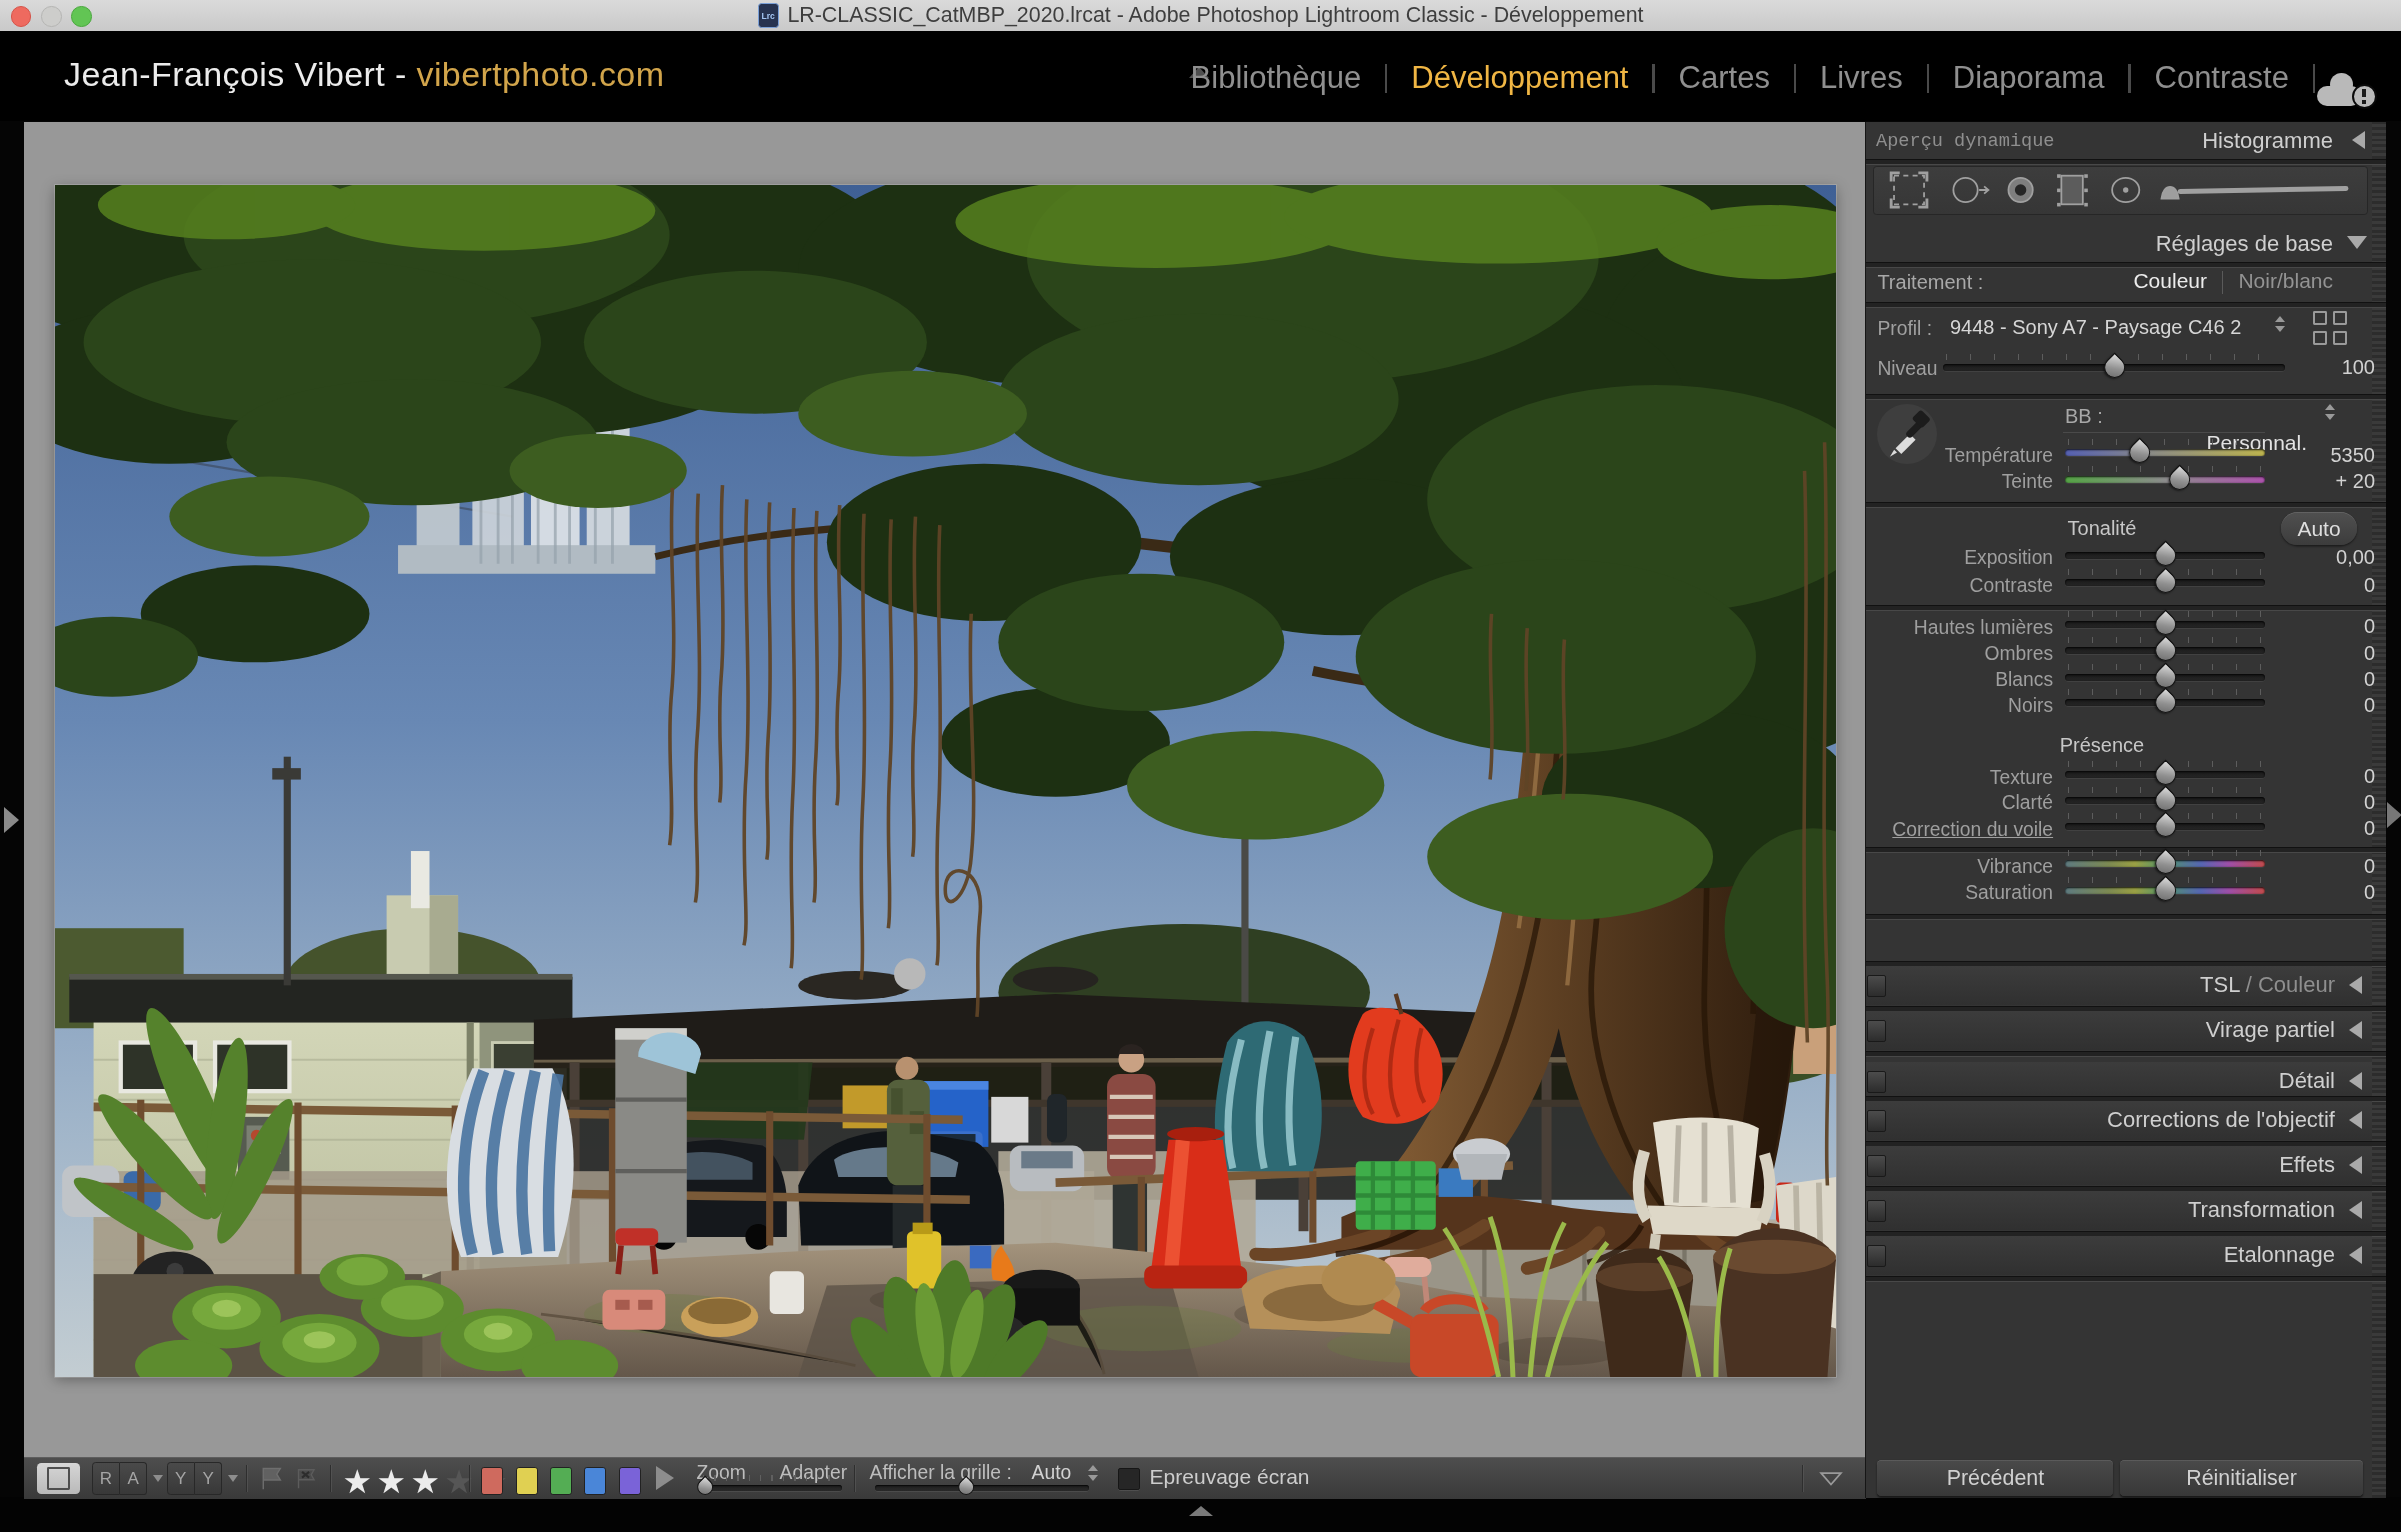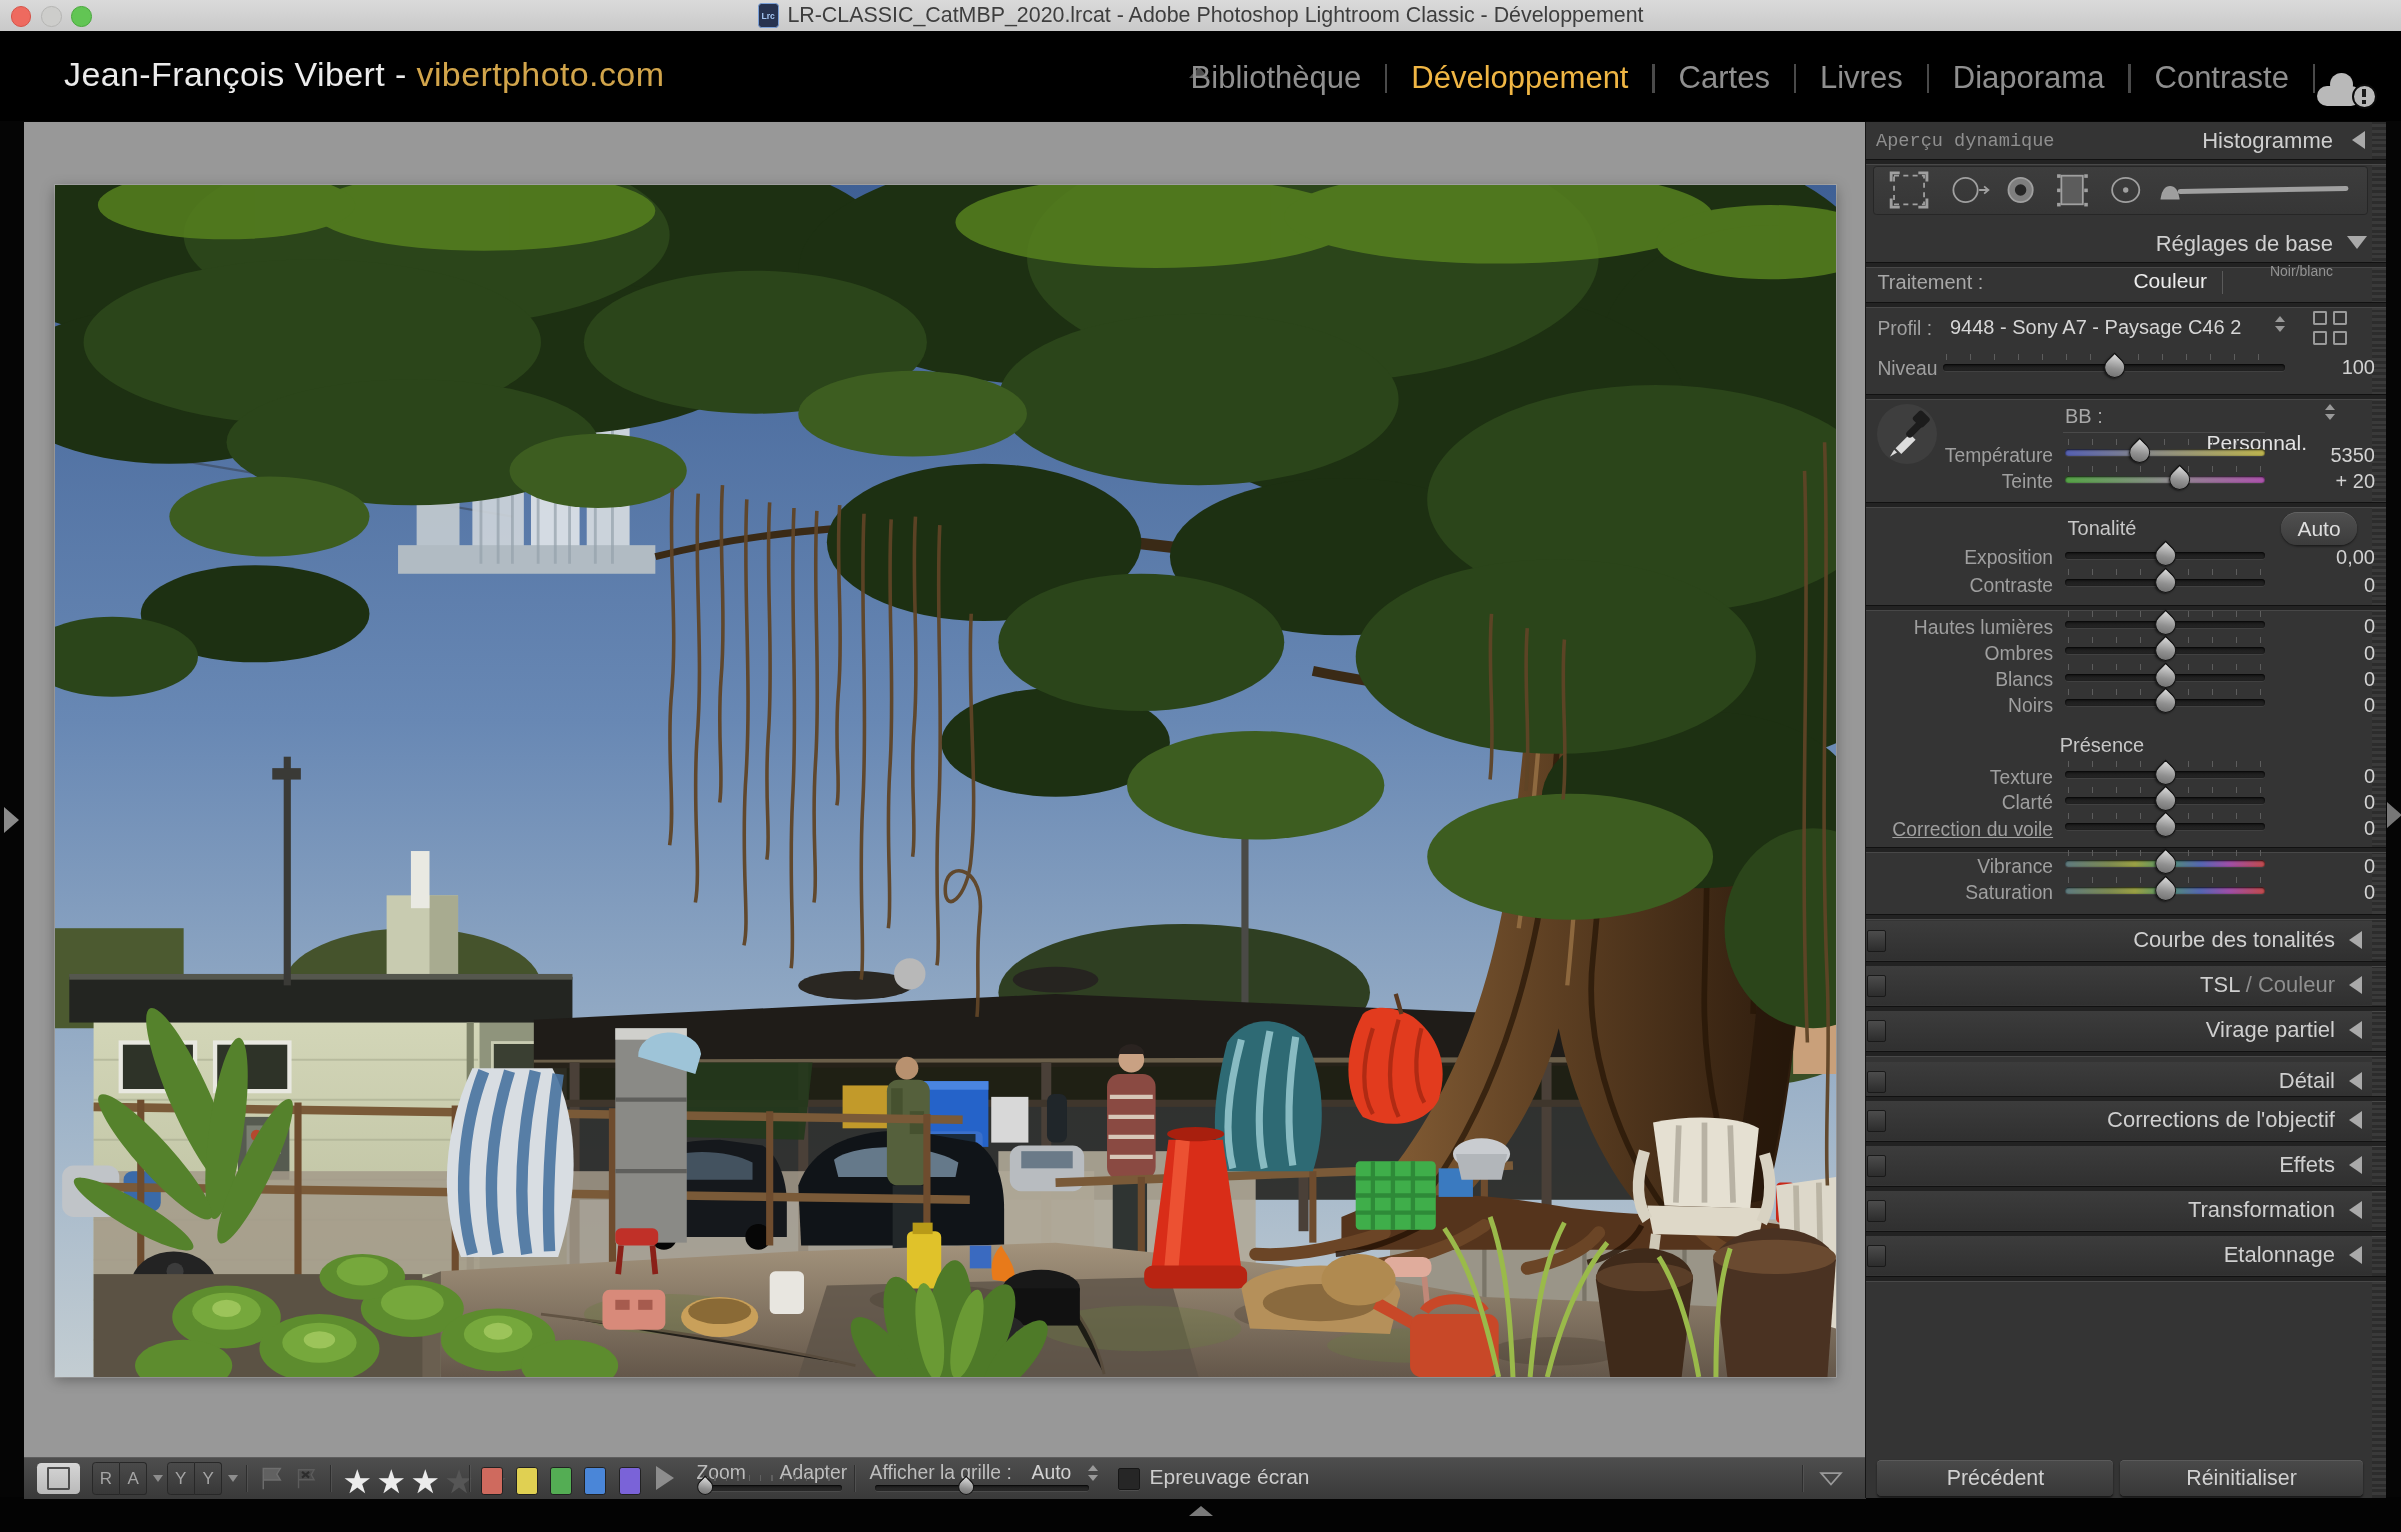--- a/index.html
+++ b/index.html
@@ -710,21 +710,21 @@
       </svg>
     </div>
 
     <span class="pr-abs ptitle" style="right:53px;top:109px;">Réglages de base</span>
     <div class="pr-abs tri-down" style="right:18.6px;top:114px;"></div>
     <div class="groove" style="top:140px;"></div>
 
     <span class="pr-abs" style="left:11.4px;top:149px;font-size:20px;color:#a8a8a8;">Traitement :</span>
     <span class="pr-abs" style="right:179px;top:147px;font-size:21px;color:#ececec;">Couleur</span>
     <div class="pr-abs" style="right:163px;top:149px;width:1.4px;height:23px;background:#5a5a5a;"></div>
-    <span class="pr-abs" style="right:53px;top:141px;font-size:14px;color:#939393;">Noir/blanc</span>
+    <span class="pr-abs" style="right:53px;top:147px;font-size:21px;color:#939393;">Noir/blanc</span>
     <div class="groove" style="top:180px;"></div>
 
     <span class="pr-abs" style="left:11.4px;top:196px;font-size:19.3px;color:#a0a0a0;">Profil :</span>
     <span class="pr-abs" style="left:84px;top:194px;font-size:20px;color:#d6d6d6;">9448 - Sony A7 - Paysage C46 2</span>
     <span class="pr-abs stepper" style="left:400px;top:194px;">
         <i class="u"></i>
         <i class="d"></i>
       </span>
     <div class="gridicon" style="top:189px;">
         <i></i>
@@ -836,25 +836,20 @@
       </div>
     <span class="pval" style="top:733px;">0</span>
 
     <span class="plabel" style="top:760px;">Saturation</span>
     <div class="pr-abs track ticks g-vib" style="top:765px;">
         <div class="thumb" style="left:50%;"></div>
       </div>
     <span class="pval" style="top:759px;">0</span>
     <div class="groove" style="top:792px;"></div>
 
-    <div class="cpanel" style="top:799px;">
-      <span class="ptoggle"></span>
-      <span class="lab">Courbe des tonalités</span>
-        <span class="tri-left"></span>
-    </div>
     <div class="groove" style="top:839px;"></div>
     <div class="cpanel" style="top:844px;">
       <span class="ptoggle"></span>
       <span class="lab"><span>TSL</span><span class="dim"> / Couleur</span></span>
         <span class="tri-left"></span>
     </div>
     <div class="groove" style="top:884px;"></div>
     <div class="cpanel" style="top:889px;">
       <span class="ptoggle"></span>
       <span class="lab">Virage partiel</span>

